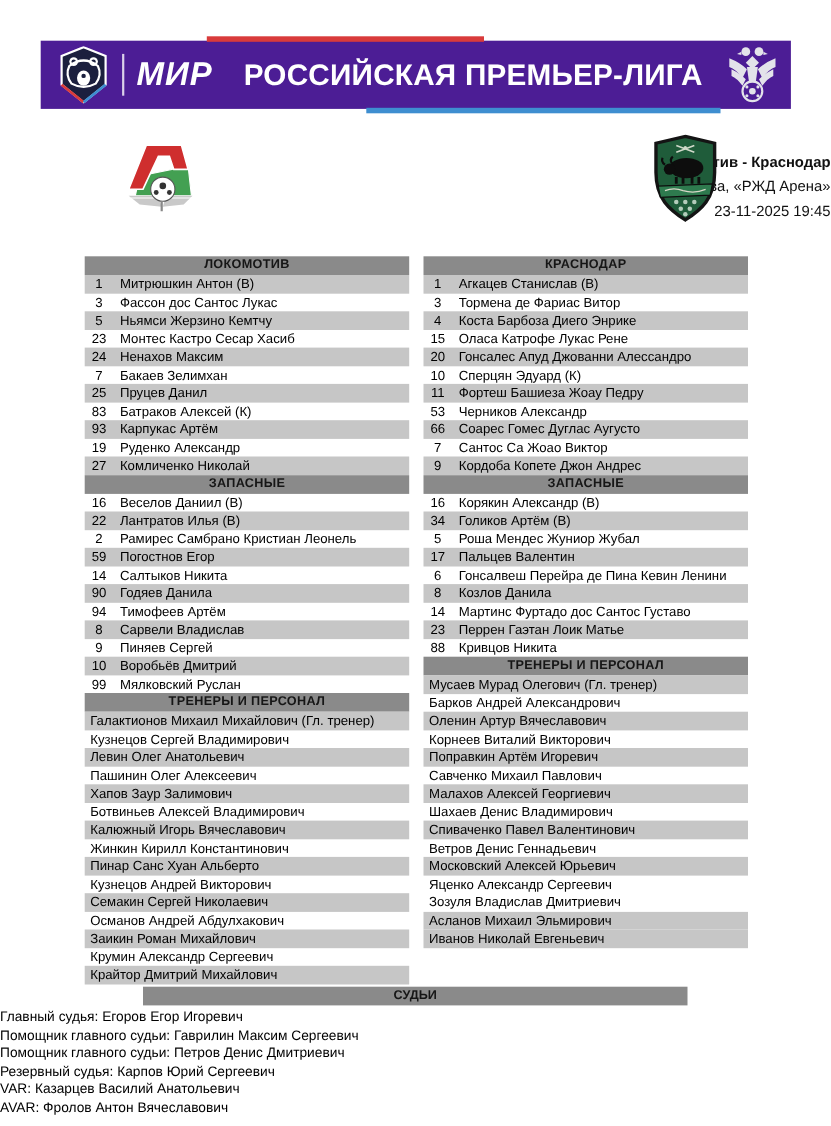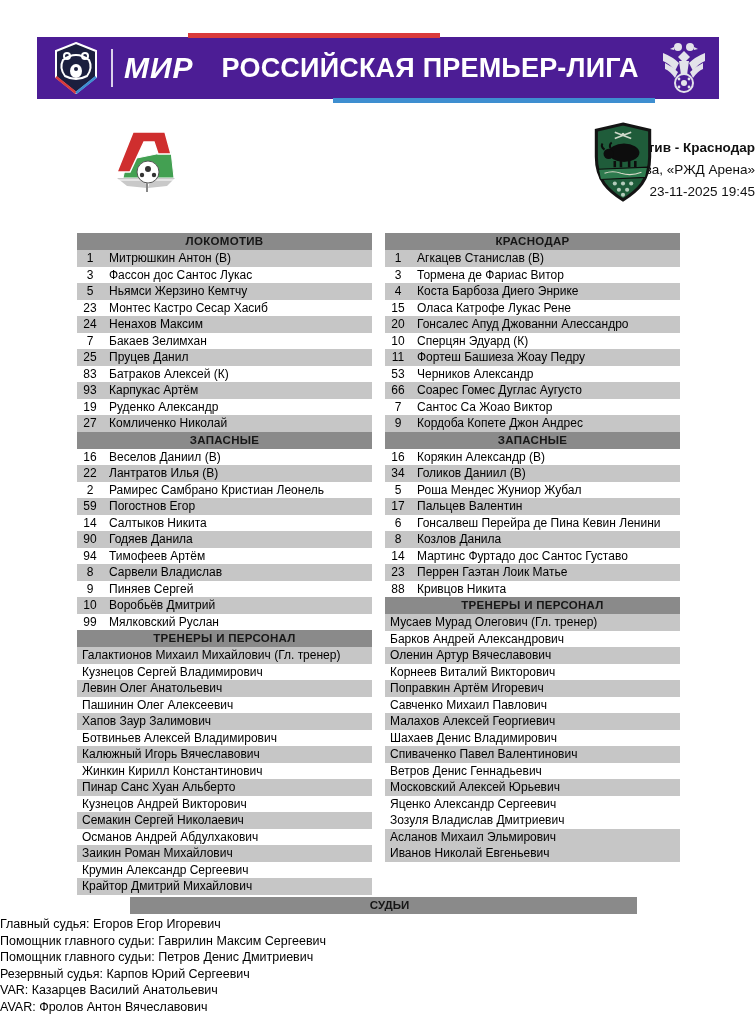--- a/index.html
+++ b/index.html
@@ -38,21 +38,21 @@
   }
   .row { display:flex; height:16.5px; line-height:16.5px; font-size:12px; color:#000; overflow:hidden; }
   .row.alt { background:#c6c6c6; }
   .num { width:26px; text-align:center; flex:none; }
   .pname { flex:1; padding-left:6px; white-space:nowrap; overflow:hidden; }
   .staffname { flex:1; padding-left:5px; white-space:nowrap; overflow:hidden; }
 
   
   .judges-bar {
     position:absolute; left:130px; top:897px; width:495px; height:17px; line-height:17px;
-    background:#8a8a8a; text-align:center; font-size:11.5px; font-weight:700; color:#161616;padding-left:12px;
+    background:#8a8a8a; text-align:center; font-size:11.5px; font-weight:700; color:#161616;
   }
   .ref-lines { position:absolute; left:0; top:916px; width:755px; text-align:left; }
   .ref-line { font-size:12.5px; line-height:16.6px; color:#000; }
 </style>
 </head>
 <body>
 
 <div class="page">
 
   <div class="topbar">
@@ -321,21 +321,21 @@
         <div class="num">9</div>
         <div class="pname">Кордоба Копете Джон Андрес</div>
       </div>
       <div class="section-bar">ЗАПАСНЫЕ</div>
       <div class="row">
         <div class="num">16</div>
         <div class="pname">Корякин Александр (В)</div>
       </div>
       <div class="row alt">
         <div class="num">34</div>
-        <div class="pname">Голиков Даниил (В)</div>
+        <div class="pname">Голиков Артём (В)</div>
       </div>
       <div class="row">
         <div class="num">5</div>
         <div class="pname">Роша Мендес Жуниор Жубал</div>
       </div>
       <div class="row alt">
         <div class="num">17</div>
         <div class="pname">Пальцев Валентин</div>
       </div>
       <div class="row">

